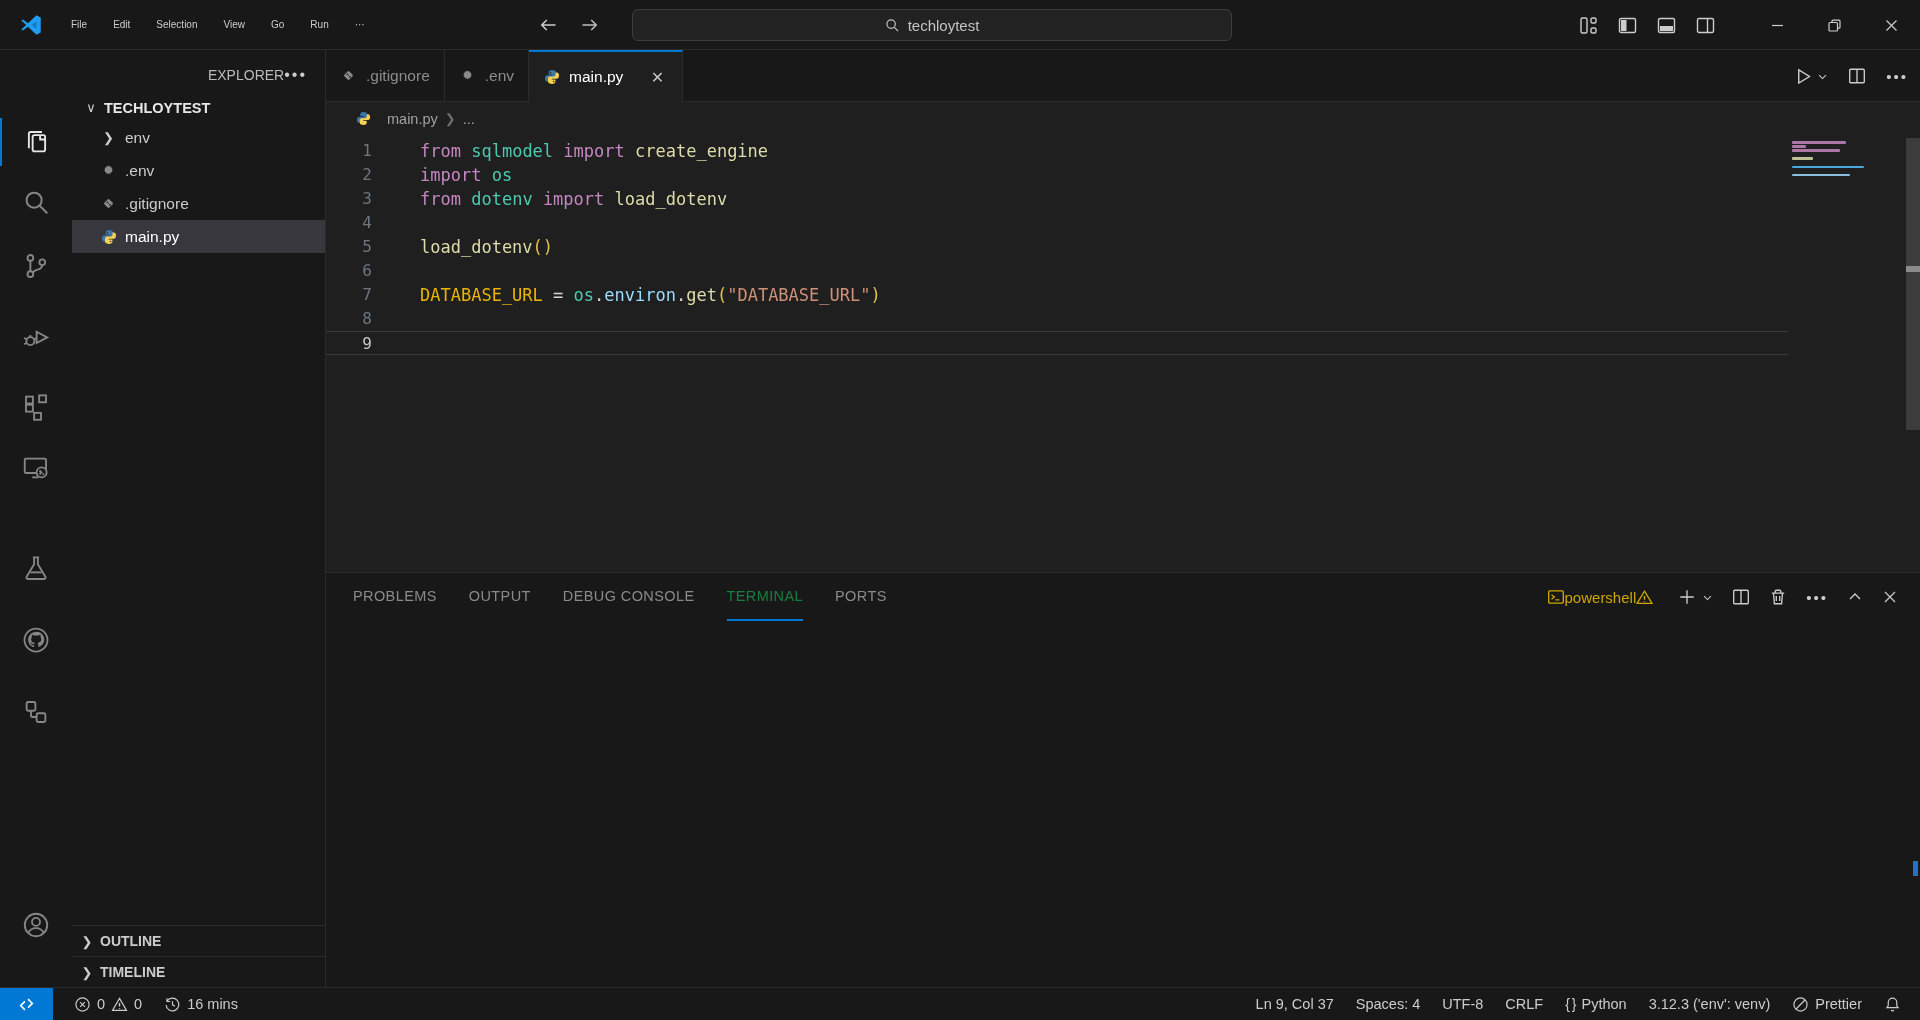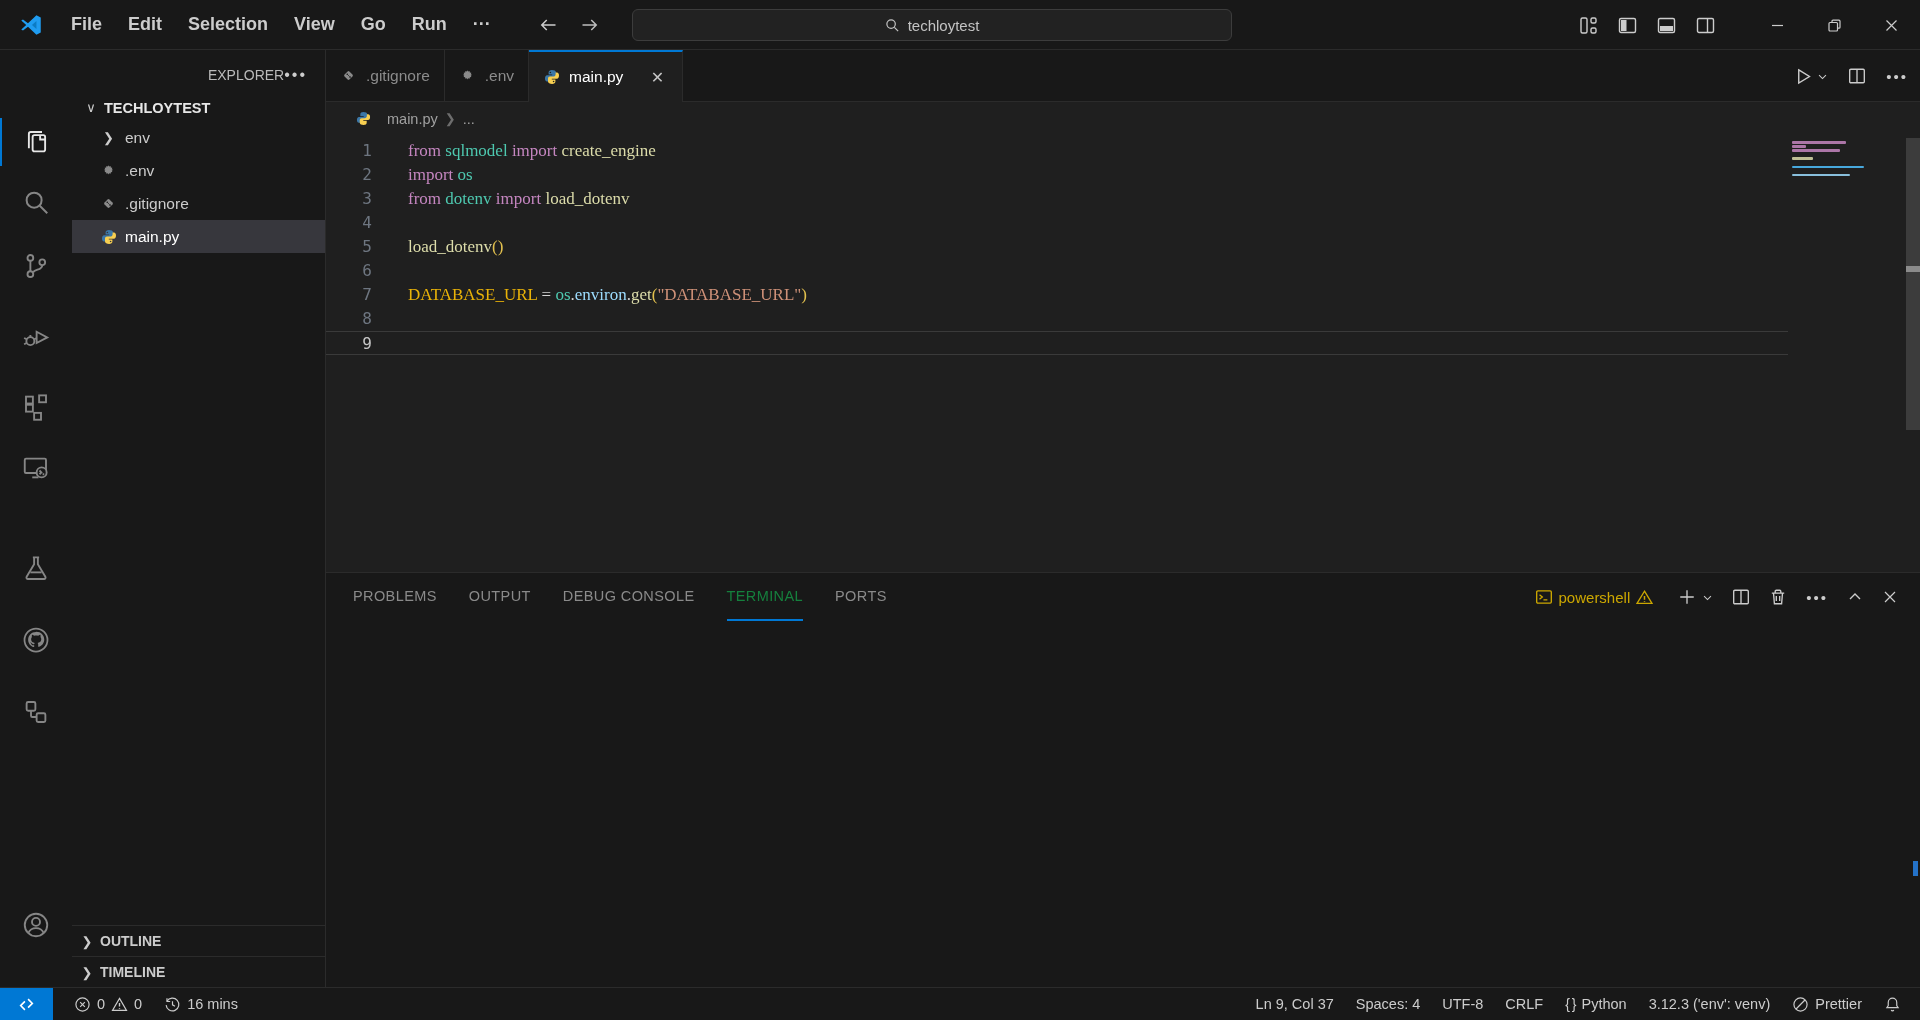--- a/index.html
+++ b/index.html
@@ -6,21 +6,21 @@
   html,body { width:1920px; height:1020px; background:#181818; overflow:hidden;
               font-family:"Liberation Sans", sans-serif; color:#cccccc; }
   .app { position:relative; width:1920px; height:1020px; background:#181818; }
 
   
   .titlebar { position:absolute; top:0; left:0; width:1920px; height:50px;
               background:#181818; border-bottom:1px solid #2b2b2b; display:flex; align-items:center; }
   .vscode-logo { width:26px; height:26px; margin:0 14px 0 18px; flex:0 0 auto; }
   .menu { display:flex; align-items:center; height:100%; }
   .menu-item { padding:0 13px; height:100%; display:flex; align-items:center;
-               font-size:18px; color:#cccccc; cursor:default;font-weight:bold; }
+               font-size:10px; color:#cccccc; cursor:default; }
   .nav-arrows { position:absolute; left:536px; top:0; height:50px; display:flex; align-items:center; gap:18px; }
   .nav-btn { width:24px; height:24px; display:flex; align-items:center; justify-content:center; color:#cccccc; }
   .searchbox { position:absolute; left:632px; top:9px; width:600px; height:32px;
                background:#222222; border:1px solid #3c3c3c; border-radius:6px;
                display:flex; align-items:center; justify-content:center; gap:8px;
                color:#c3c3c3; font-size:15px; }
   .title-right { position:absolute; right:0; top:0; height:50px; display:flex; align-items:center; }
   .layout-icons { display:flex; align-items:center; gap:20px; margin-right:34px; }
   .lo-ic { width:19px; height:19px; }
   .win-btn { width:57px; height:50px; display:flex; align-items:center; justify-content:center; }
@@ -64,21 +64,21 @@
   .editor-actions { position:absolute; right:12px; top:0; height:52px; display:flex;
                     align-items:center; gap:20px; color:#cccccc; }
   .breadcrumb { height:33px; background:#1f1f1f; display:flex; align-items:center;
                 padding-left:29px; gap:7px; font-size:14.5px; color:#a0a0a0; }
   .bc-sep { color:#6d6d6d; font-size:13px; }
 
   .code-area { position:relative; height:437px; background:#1f1f1f; overflow:hidden;
                font-family:"DejaVu Sans Mono","Liberation Mono",monospace; font-size:17px; padding-top:4px; }
   .code-line { display:flex; height:24px; line-height:24px; width:calc(100% - 132px); }
   .code-line .ln { width:46px; text-align:right; color:#6e7681; flex:0 0 auto; font-size:16px; }
-  .code-line .lc { margin-left:36px; white-space:pre;font-family:Liberation Serif, serif; }
+  .code-line .lc { margin-left:48px; white-space:pre; }
   .code-line.current { border-top:1px solid #3a3a3a; border-bottom:1px solid #3a3a3a; }
   .code-line.current .ln { color:#c6c6c6; }
   .tk-kw{color:#C586C0}.tk-mod{color:#4EC9B0}.tk-fn{color:#DCDCAA}.tk-const{color:#eab308}
   .tk-var{color:#9CDCFE}.tk-str{color:#CE9178}.tk-br1{color:#E2C04E}.tk-br2{color:#D670D6}
   .tk-pl{color:#D4D4D4}.tk-op{color:#D4D4D4}
 
   .minimap { position:absolute; right:24px; top:6px; width:104px; }
   .mm-row { height:2.5px; margin-bottom:1.6px; border-radius:1px; opacity:.85; }
   .v-scrollbar { position:absolute; right:0; top:3px; width:14px; height:430px; }
   .v-slider { position:absolute; top:0; left:0; width:14px; height:292px; background:#434343; opacity:.8; }
@@ -86,21 +86,21 @@
 
   
   .panel { position:absolute; left:326px; top:572px; width:1594px; height:415px;
            background:#181818; border-top:1px solid #2b2b2b; }
   .panel-header { position:relative; height:48px; display:flex; align-items:center; padding-left:27px; }
   .panel-tab { margin-right:32px; font-size:14.5px; color:#8a8a8a; letter-spacing:.4px;
                height:48px; display:flex; align-items:center; border-bottom:2px solid transparent; }
   .panel-tab.active { color:#15803d; border-bottom:2px solid #0078d4; }
   .panel-actions { position:absolute; right:22px; top:0; height:48px; display:flex;
                    align-items:center; gap:19px; color:#cccccc; }
-  .ps-group { display:flex; align-items:center; gap:6px; color:#cca700; font-size:15px; margin-right:6px; }
+  .ps-group { display:flex; align-items:center; gap:0; color:#cca700; font-size:15px; margin-right:6px; }
   .terminal-body { padding:30px 0 0 32px; font-family:"DejaVu Sans Mono","Liberation Mono",monospace;
                    font-size:17px; color:#cccccc; }
   .t-venv { color:#16C60C; }
   .t-cursor { display:inline-block; width:11px; height:21px; background:#cfcfcf;
               vertical-align:text-bottom; margin-left:9px; }
   .panel-blue-mark { position:absolute; right:2px; top:288px; width:5px; height:15px; background:#2472c8; }
 
   
   .statusbar { position:absolute; left:0; top:987px; width:1920px; height:33px; background:#181818;
                border-top:1px solid #2b2b2b; display:flex; align-items:center; font-size:14.5px; color:#cccccc; }

